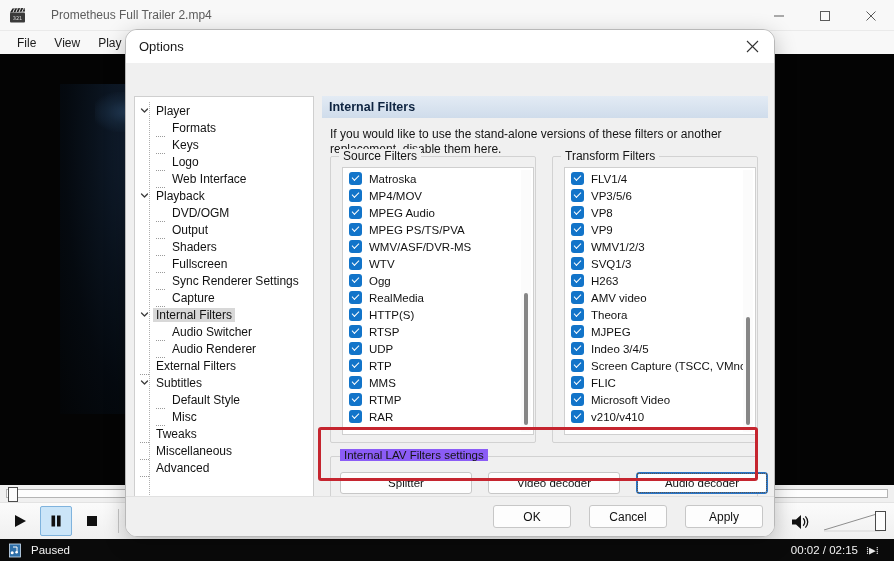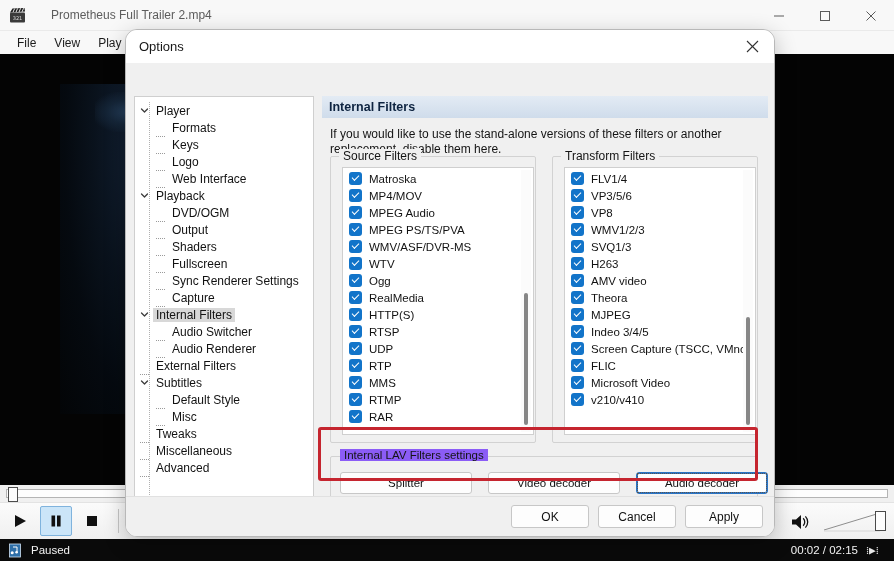--- a/index.html
+++ b/index.html
@@ -319,21 +319,21 @@
     border: 3px solid #c5252f;
     border-radius: 3px;
     pointer-events: none;
   }
 
   .dlg-footer {
     position: absolute; left: 0; right: 0; bottom: 0; height: 40px;
     background: #f0f0f0;
     border-top: 1px solid #e1e1e1;
     display: flex; align-items: center; justify-content: flex-end;
-    padding-right: 11px; gap: 9px;
+    padding-right: 11px; gap: 18px;
   }
   .fbtn {
     width: 78px; height: 23px;
     background: #fdfdfd;
     border: 1px solid #c7c7c7;
     border-radius: 3px;
     font-size: 12px; color: #111;
     display: flex; align-items: center; justify-content: center;
   }
 </style>
@@ -658,20 +658,24 @@
                   <div class="lb-row">
                     <span class="cbx"></span>
                     <span>VP3/5/6</span>
                   </div>
                   <div class="lb-row">
                     <span class="cbx"></span>
                     <span>VP8</span>
                   </div>
                   <div class="lb-row">
                     <span class="cbx"></span>
+                    <span>VP9</span>
+                  </div>
+                  <div class="lb-row">
+                    <span class="cbx"></span>
                     <span>WMV1/2/3</span>
                   </div>
                   <div class="lb-row">
                     <span class="cbx"></span>
                     <span>SVQ1/3</span>
                   </div>
                   <div class="lb-row">
                     <span class="cbx"></span>
                     <span>H263</span>
                   </div>

